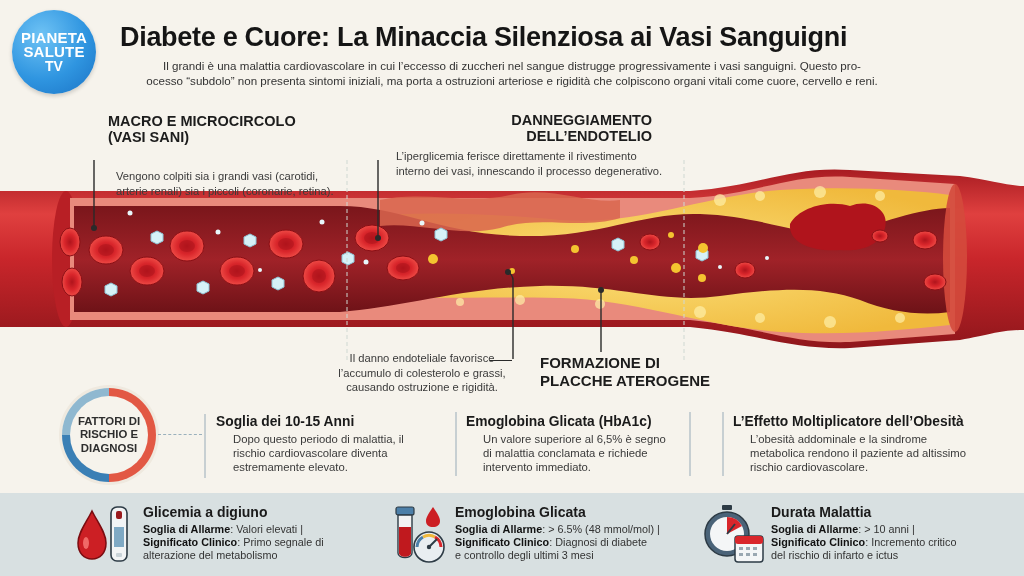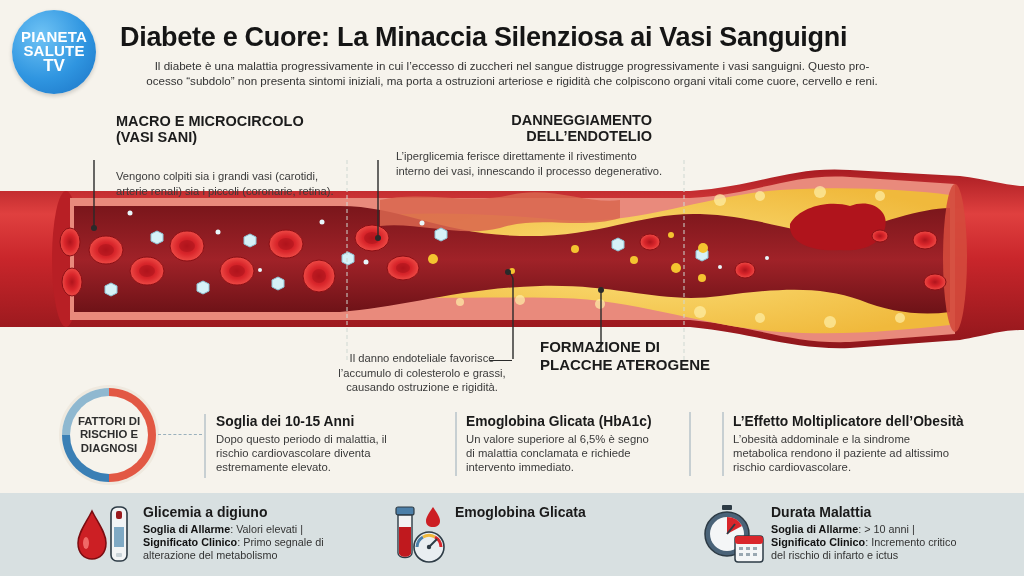--- a/index.html
+++ b/index.html
@@ -14,78 +14,78 @@
 
   
   .logo {
     left: 12px; top: 10px; width: 84px; height: 84px; border-radius: 50%;
     background: radial-gradient(circle at 35% 30%, #6fc3f5 0%, #2f95e0 55%, #1a72c4 100%);
     box-shadow: 0 2px 4px rgba(0,0,0,0.18);
     display: flex; flex-direction: column; align-items: center; justify-content: center;
     color: #fff; font-weight: bold; line-height: 0.95; text-align: center;
   }
   .logo .l1, .logo .l2 { font-size: 15px; letter-spacing: 0.2px; }
-  .logo .l3 { font-size: 17px; }
+  .logo .l3 { font-size: 14px; }
 
   .title {
     left: 120px; top: 22px; font-size: 27px; font-weight: bold; color: #151515;
     letter-spacing: -0.3px; white-space: nowrap;
   }
   .intro {
     left: 112px; top: 58px; width: 800px; font-size: 11.6px; line-height: 15px;
     color: #333; text-align: center;
   }
 
   
   .h-callout { font-weight: bold; color: #1c1c1c; font-size: 14.5px; line-height: 16px; }
   .p-callout { font-size: 11.2px; line-height: 14.5px; color: #3a3a3a; }
 
-  .c1-title { left: 116px; top: 113px; width: 220px; }
+  .c1-title { left: 108px; top: 113px; width: 220px; }
   .c1-text { left: 116px; top: 149px; width: 240px; margin-top: 20px; }
   .c2-title { left: 452px; top: 112px; width: 200px; text-align: right; }
   .c2-text { left: 396px; top: 149px; width: 300px; }
   .c3-text { left: 336px; top: 351px; width: 172px; text-align: center; }
-  .c3-title { left: 540px; top: 338px; width: 200px; font-size: 15px; line-height: 18px; }
+  .c3-title { left: 540px; top: 354px; width: 200px; font-size: 15px; line-height: 18px; }
 
   
   .vessel { left: 0; top: 160px; width: 1024px; height: 200px; }
 
   
   .ring {
     left: 62px; top: 388px; width: 94px; height: 94px; border-radius: 50%;
     background: conic-gradient(#e25844 0deg 180deg, #3a7fb5 180deg 270deg, #8fb8d0 270deg 360deg);
     box-shadow: 0 0 0 3px #efe9df;
   }
   .ring-inner {
     position: absolute; left: 8px; top: 8px; width: 78px; height: 78px; border-radius: 50%;
     background: #f6f3ec; display: flex; align-items: center; justify-content: center;
     text-align: center; font-weight: bold; font-size: 11.4px; line-height: 13.5px; color: #2e2e2e;
   }
   .factor-sep { width: 2px; background: #c7cfd2; }
   .factor-title { font-weight: bold; font-size: 13.8px; color: #1a1a1a; white-space: nowrap; }
-  .factor-text { font-size: 11.3px; line-height: 14px; color: #3a3a3a; }
+  .factor-text { font-size: 11.3px; line-height: 14px; color: #3a3a3a; margin-left: 17px; }
 
   
   .band { left: 0; top: 493px; width: 1024px; height: 83px; background: #d8e0e1; }
   .card-title { font-weight: bold; font-size: 14px; color: #1a1a1a; white-space: nowrap; }
   .card-text { font-size: 10.8px; line-height: 13.2px; color: #333; }
   .card-text b { color: #111; }
 </style>
 </head>
 <body>
 
 <div class="abs logo">
   <span class="l1">PIANETA</span>
   <span class="l2">SALUTE</span>
   <span class="l3">TV</span>
 </div>
 
 <div class="abs title">Diabete e Cuore: La Minaccia Silenziosa ai Vasi Sanguigni</div>
 <div class="abs intro">
-  <div>Il diabete è una malattia progressivamente in cui l’eccesso di zuccheri nel sangue distrugge progressivamente i vasi sanguigni. Questo pro-</div>
+  <div>Il grandi è una malattia cardiovascolare in cui l’eccesso di zuccheri nel sangue distrugge progressivamente i vasi sanguigni. Questo pro-</div>
   <div>ocesso “subdolo” non presenta sintomi iniziali, ma porta a ostruzioni arteriose e rigidità che colpiscono organi vitali come cuore, cervello e reni.</div>
 </div>
 
 <svg class="abs vessel" viewBox="0 160 1024 200" width="1024" height="200">
   <defs>
     <linearGradient id="outerG" x1="0" y1="0" x2="0" y2="1">
       <stop offset="0" stop-color="#a81c22"></stop>
       <stop offset="0.25" stop-color="#e0403f"></stop>
       <stop offset="0.5" stop-color="#c9262b"></stop>
       <stop offset="1" stop-color="#8f161b"></stop>
@@ -315,20 +315,25 @@
   <path d="M42,4 C38,10 35,14 35,18 C35,22 38,24 42,24 C46,24 49,22 49,18 C49,14 46,10 42,4 Z" fill="#cc1f24"></path>
   <circle cx="38" cy="44" r="15" fill="#e9eef1" stroke="#2d3b45" stroke-width="1.6"></circle>
   <path d="M26,44 A12,12 0 0 1 32,34" stroke="#4c7fa8" stroke-width="3" fill="none"></path>
   <path d="M32,34 A12,12 0 0 1 44,34" stroke="#f0b93c" stroke-width="3" fill="none"></path>
   <path d="M44,34 A12,12 0 0 1 50,44" stroke="#d9262b" stroke-width="3" fill="none"></path>
   <line x1="38" y1="44" x2="46" y2="36" stroke="#2d3b45" stroke-width="2"></line>
   <circle cx="38" cy="44" r="2.2" fill="#2d3b45"></circle>
 </svg>
 <div class="abs" style="left:455px; top:504px; width:240px;">
   <div class="card-title">Emoglobina Glicata</div>
+  <div class="card-text" style="margin-top:3px;">
+    <div><b>Soglia di Allarme</b><span>: &gt; 6.5% (48 mmol/mol) |</span></div>
+    <div><b>Significato Clinico</b><span>: Diagnosi di diabete</span></div>
+    <div>e controllo degli ultimi 3 mesi</div>
+  </div>
 </div>
 
 <svg class="abs" style="left:702px; top:502px;" width="64" height="64" viewBox="0 0 64 64">
   <rect x="20" y="3" width="10" height="5" rx="1" fill="#2d3b45"></rect>
   <circle cx="25" cy="32" r="22" fill="#4a6378" stroke="#2d3b45" stroke-width="1.5"></circle>
   <circle cx="25" cy="32" r="17" fill="#f4f6f7"></circle>
   <path d="M25,32 L25,15 A17,17 0 0 1 40,24 Z" fill="#d9262b"></path>
   <line x1="25" y1="32" x2="33" y2="22" stroke="#2d3b45" stroke-width="2"></line>
   <rect x="33" y="34" width="28" height="26" rx="3" fill="#f4f6f7" stroke="#2d3b45" stroke-width="1.5"></rect>
   <rect x="33" y="34" width="28" height="8" rx="3" fill="#d9262b"></rect>

